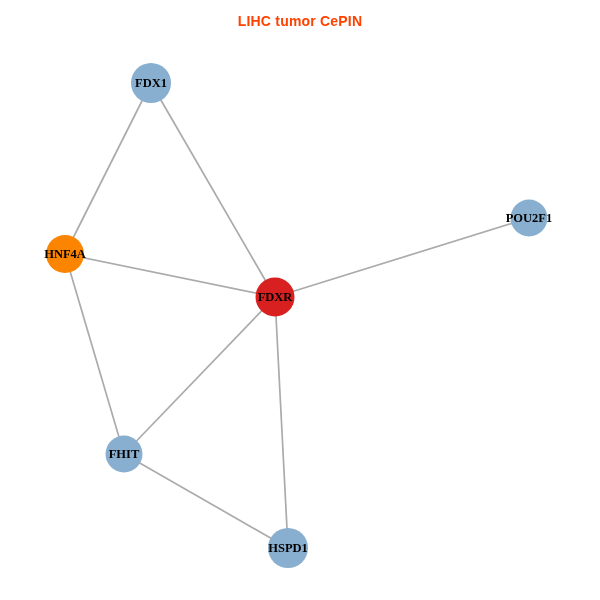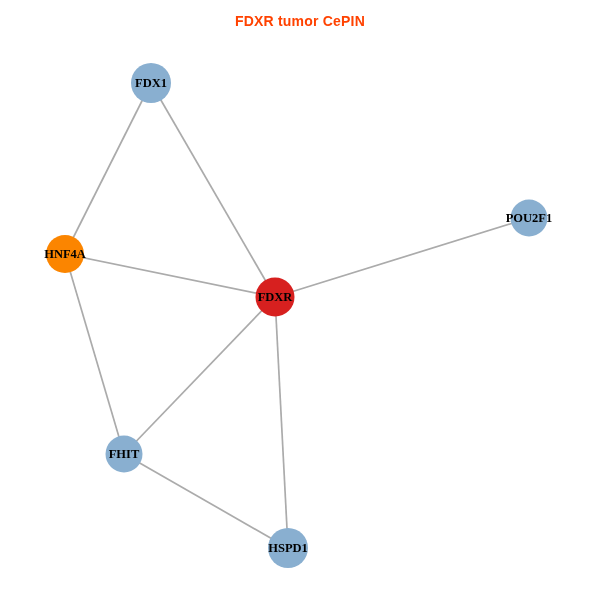--- a/index.html
+++ b/index.html
@@ -38,21 +38,21 @@
   svg.net text.node-label {
     font-family: "Liberation Serif", serif;
     font-size: 12.5px;
     font-weight: bold;
   }
 </style>
 </head>
 <body>
 
 <div class="stage">
-  <div class="plot-title" style="color: rgb(255, 66, 0);">FDXR tumor CePIN</div>
+  <div class="plot-title" style="color: rgb(255, 66, 0);">LIHC tumor CePIN</div>
   <svg class="net" width="600" height="600" viewBox="0 0 600 600" xmlns="http://www.w3.org/2000/svg">
       <line x1="151" y1="83" x2="65" y2="254" stroke="#ABABAB" stroke-width="1.7"></line>
       <line x1="151" y1="83" x2="275" y2="297" stroke="#ABABAB" stroke-width="1.7"></line>
       <line x1="65" y1="254" x2="275" y2="297" stroke="#ABABAB" stroke-width="1.7"></line>
       <line x1="65" y1="254" x2="124" y2="454" stroke="#ABABAB" stroke-width="1.7"></line>
       <line x1="275" y1="297" x2="529" y2="218" stroke="#ABABAB" stroke-width="1.7"></line>
       <line x1="275" y1="297" x2="124" y2="454" stroke="#ABABAB" stroke-width="1.7"></line>
       <line x1="275" y1="297" x2="288" y2="548" stroke="#ABABAB" stroke-width="1.7"></line>
       <line x1="124" y1="454" x2="288" y2="548" stroke="#ABABAB" stroke-width="1.7"></line>
       <circle cx="151" cy="83" r="20" fill="#89AFD0"></circle>

